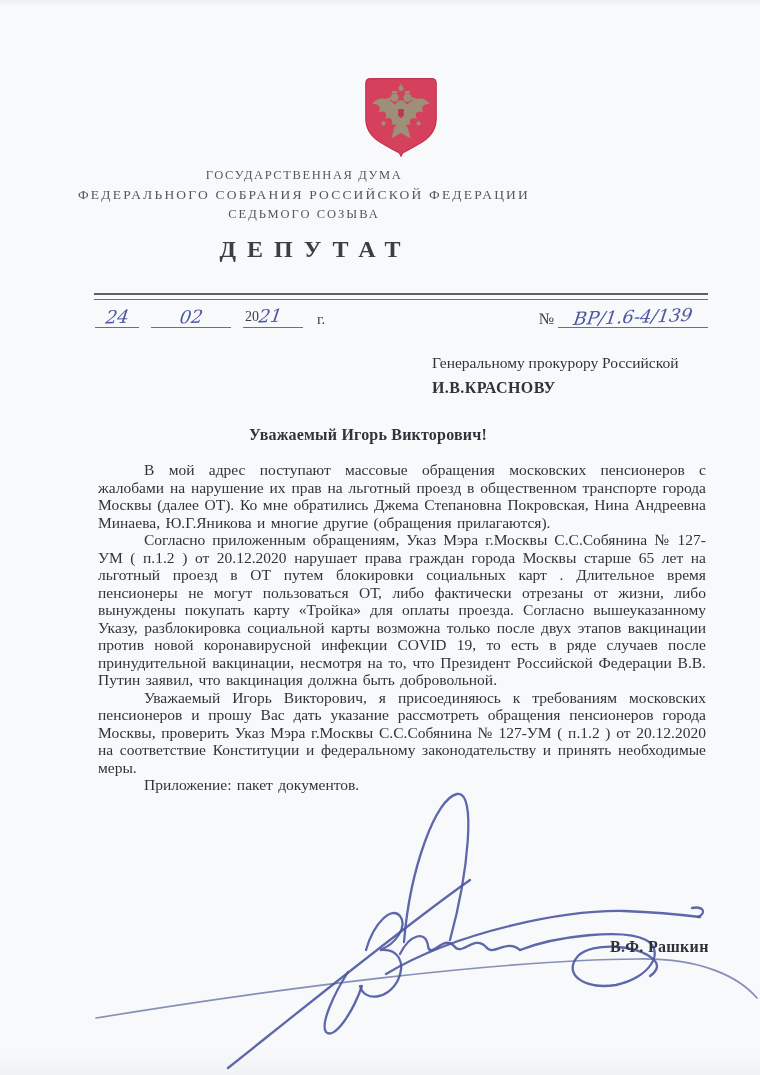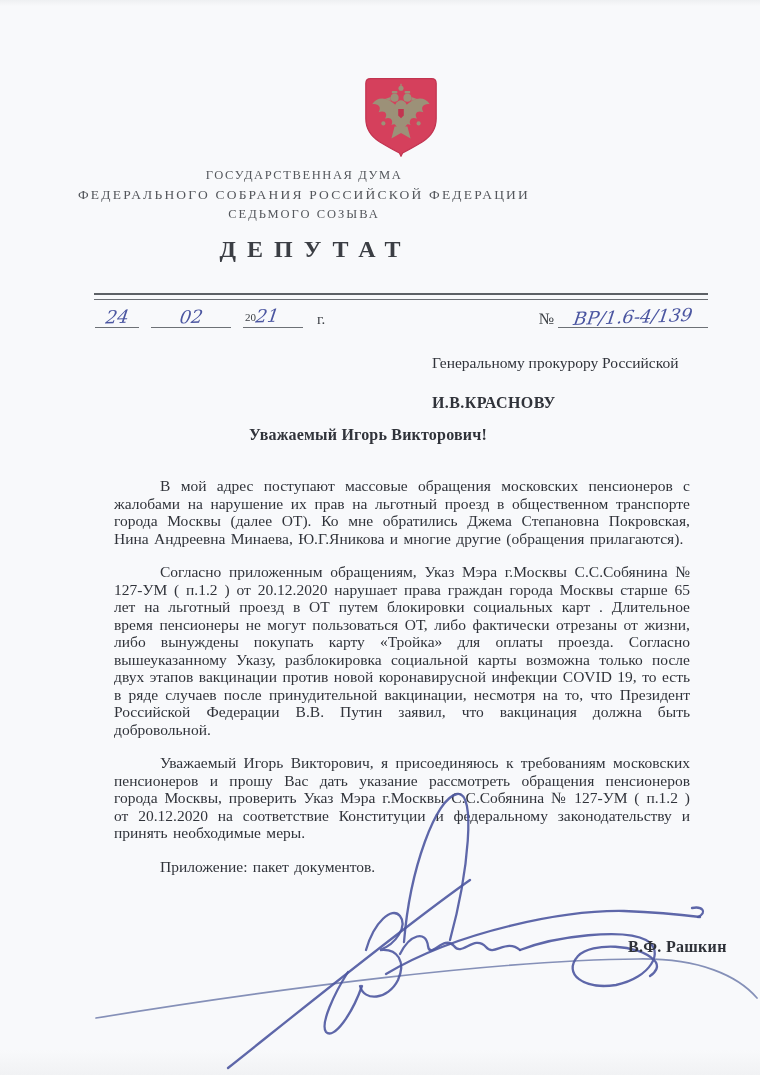--- a/index.html
+++ b/index.html
@@ -22,35 +22,35 @@
   .rule{position:absolute;left:94px;top:293px;width:614px;height:3.5px;
         border-top:2.4px solid #5d6166;border-bottom:1.2px solid #6a6e73;}
   
   .dateline{position:absolute;left:95px;top:306px;width:613px;display:flex;justify-content:space-between;align-items:flex-end;font-size:15px;color:#3c4045;}
   .date-left{display:flex;align-items:flex-end;gap:12px;}
   .slot{display:inline-block;border-bottom:1.3px solid #6d7176;text-align:center;line-height:20px;}
   .w40{width:44px;} .w64{width:80px;} .w56{width:58px;text-align:left;padding-left:2px;}
   .w150{width:150px;}
   .hw{display:inline-block;font-family:"DejaVu Serif",serif;font-style:italic;
       color:#4b56a1;font-size:18px;transform:skewX(-10deg) rotate(-2deg);line-height:18px;position:relative;top:1px;}
-  .printed{font-size:11px;color:#3c4045;margin-top:26px;}
+  .printed{font-size:14px;color:#3c4045;margin-top:26px;}
   .glabel{font-size:15px;margin-left:2px;}
   .date-right{display:flex;align-items:flex-end;gap:4px;}
   .no-label{font-size:16px;}
   
   .addressee{position:absolute;left:432px;top:352px;width:285px;font-size:15.5px;line-height:21px;}
-  .addressee .name{font-weight:bold;font-size:16px;letter-spacing:.4px;margin-top:19px;}
+  .addressee .name{font-weight:bold;font-size:16px;letter-spacing:.4px;margin-top:4px;}
   
   .salutation{position:absolute;left:98px;top:426px;width:540px;text-align:center;font-weight:bold;font-size:16px;letter-spacing:.2px;}
   
   .body-text{position:absolute;left:98px;top:461px;width:608px;font-size:15.5px;line-height:17.5px;text-align:justify;word-spacing:1.5px;}
-  .body-text p{margin:16px;text-indent:46px;}
+  .body-text p{margin:0;text-indent:46px;}
   
   .sig-svg{position:absolute;left:0;top:760px;width:760px;height:315px;pointer-events:none;}
-  .sig-name{position:absolute;left:628px;top:938px;font-size:16px;font-weight:bold;letter-spacing:.3px;color:#2e3138;}
+  .sig-name{position:absolute;left:610px;top:938px;font-size:16px;font-weight:bold;letter-spacing:.3px;color:#2e3138;}
 </style>
 </head>
 <body>
 
 <div class="page">
 
   <svg class="emblem" viewBox="0 0 100 100">
     <path d="M12,2 H88 Q94,2 94,8 V52 Q94,70 77,81 Q62,90 52,95 L50,99 L48,95 Q38,90 23,81 Q6,70 6,52 V8 Q6,2 12,2 Z" stroke="#c23450" stroke-width="1.5" fill="#d5405c"></path>
     <g fill="#9c9178">
       <path d="M46,38 C34,24 20,24 14,34 C22,33 26,38 22,44 C30,41 34,46 30,52 C37,49 41,54 38,60 C42,58 45,60 46,62 Z"></path>

